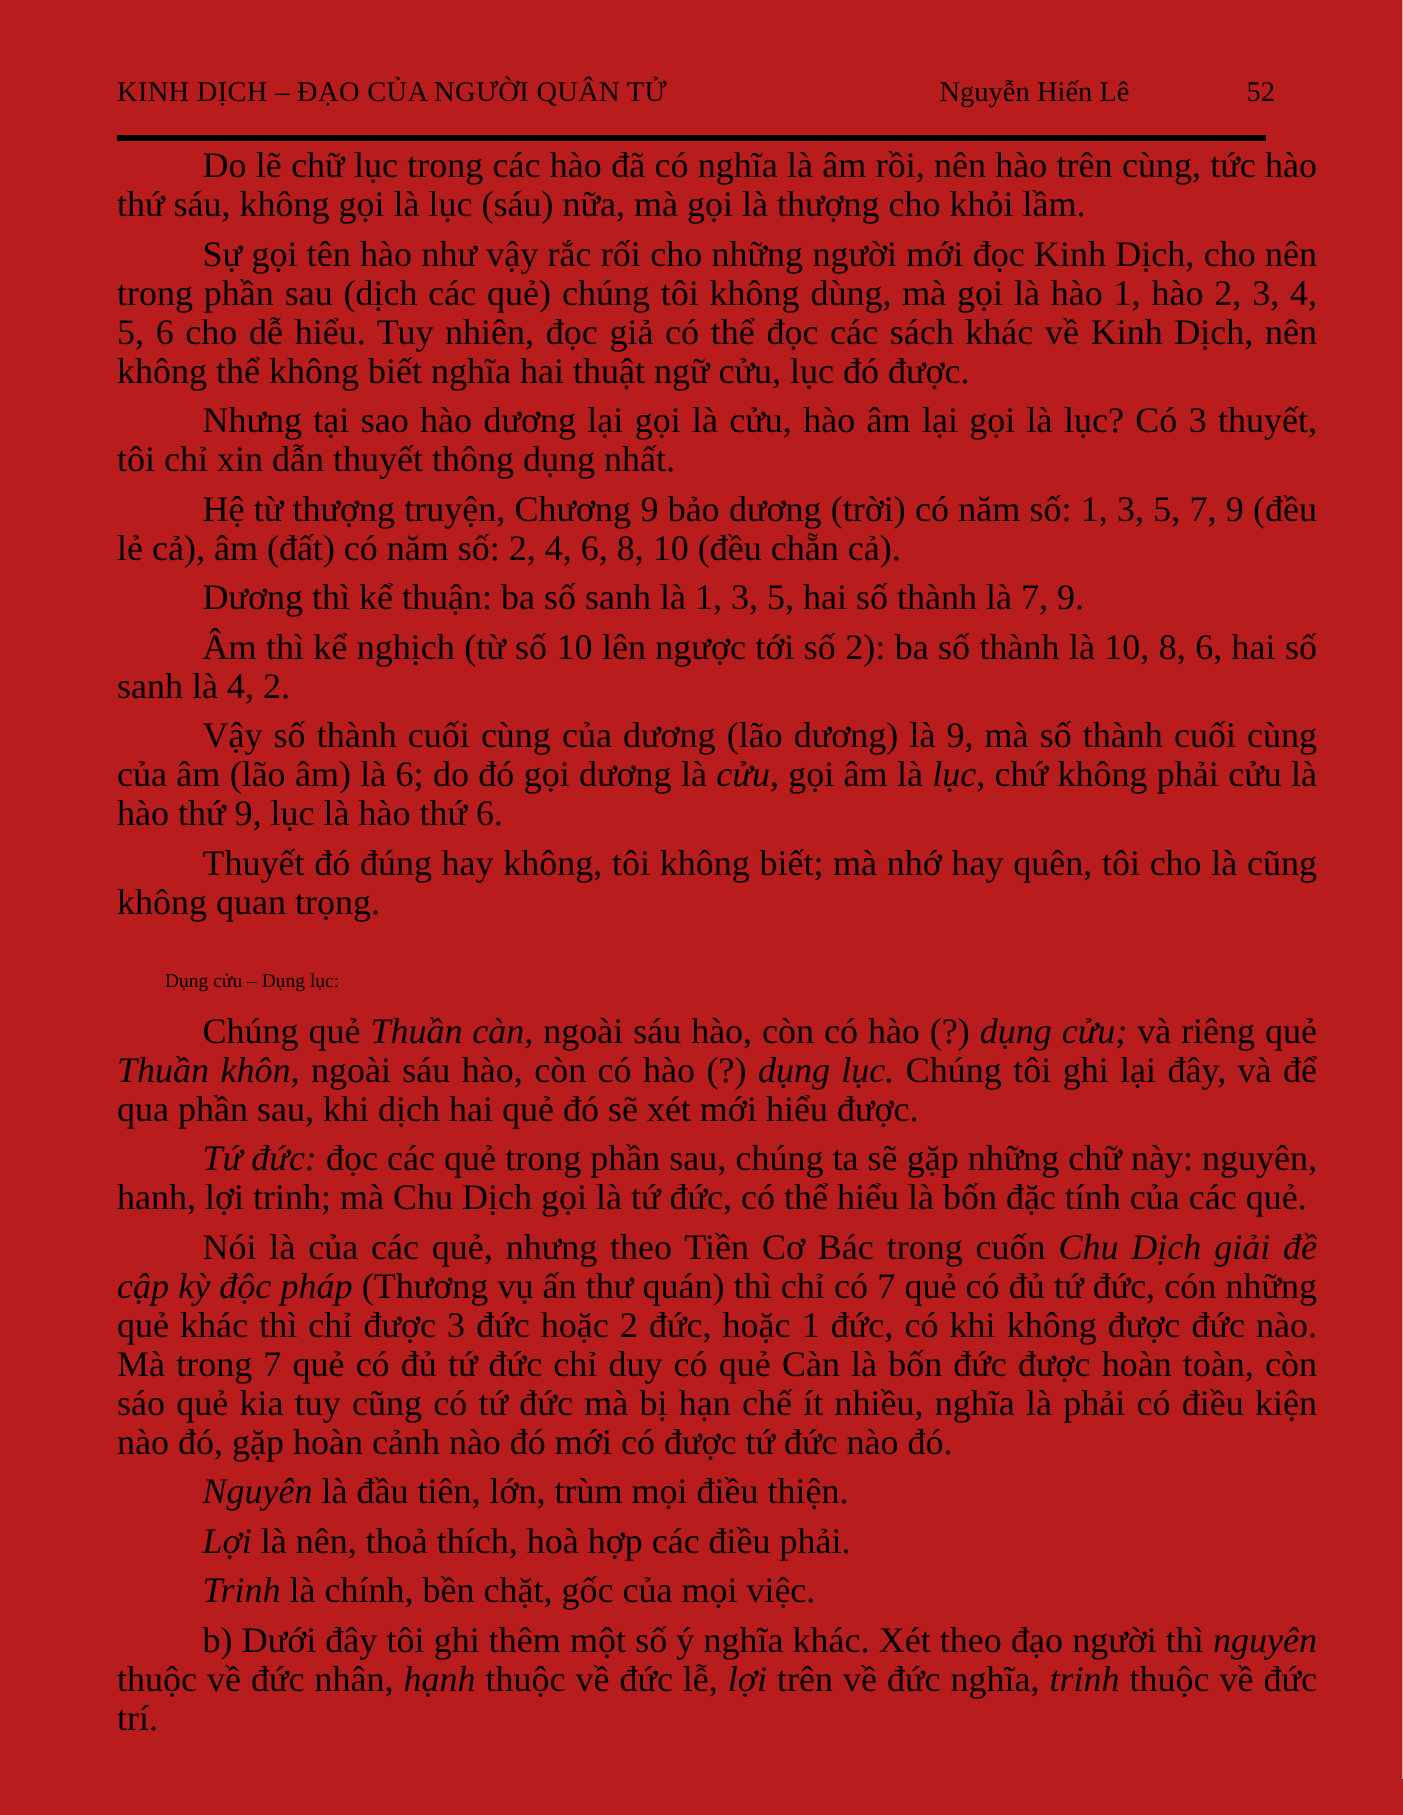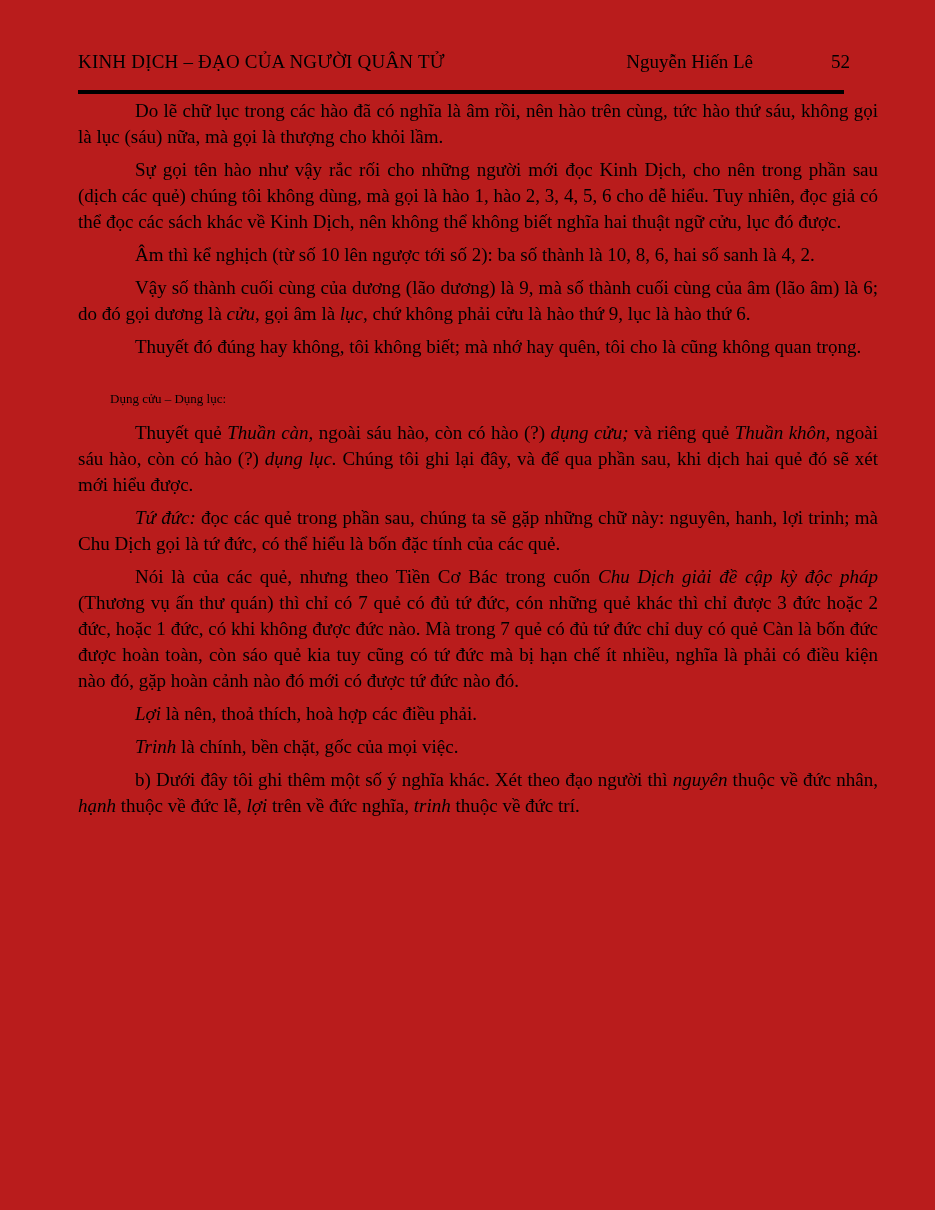--- a/index.html
+++ b/index.html
@@ -26,21 +26,21 @@
   .page-header .author { }
   .page-header .pagenum { margin-left: 78px; }
   .header-rule {
     height: 4px;
     width: 766px;
     background: #000000;
     margin: 16px 0 4px 0;
   }
   .para {
     margin: 0 0 7px 0;
-    font-size: 19px;
+    font-size: 24px;
     line-height: 26px;
     text-align: justify;
     text-indent: 57px;
   }
   .heading {
     margin: 26px 0 8px 0;
     font-size: 13px;
     line-height: 26px;
     text-align: left;
     text-indent: 32px;
@@ -57,38 +57,42 @@
     <span class="author">Nguyễn Hiến Lê</span>
     <span class="pagenum">52</span>
   </div>
 
   <div class="header-rule"></div>
 
   <p class="para"><span>Do lẽ chữ lục trong các hào đã có nghĩa là âm rồi, nên hào trên cùng, tức hào thứ sáu, không gọi là lục (sáu) nữa, mà gọi là thượng cho khỏi lầm.</span></p>
 
   <p class="para"><span>Sự gọi tên hào như vậy rắc rối cho những người mới đọc Kinh Dịch, cho nên trong phần sau (dịch các quẻ) chúng tôi không dùng, mà gọi là hào 1, hào 2, 3, 4, 5, 6 cho dễ hiểu. Tuy nhiên, đọc giả có thể đọc các sách khác về Kinh Dịch, nên không thể không biết nghĩa hai thuật ngữ cửu, lục đó được.</span></p>
 
+  <p class="para"><span>Nhưng tại sao hào dương lại gọi là cửu, hào âm lại gọi là lục? Có 3 thuyết, tôi chỉ xin dẫn thuyết thông dụng nhất.</span></p>
 
+  <p class="para"><span>Hệ từ thượng truyện, Chương 9 bảo dương (trời) có năm số: 1, 3, 5, 7, 9 (đều lẻ cả), âm (đất) có năm số: 2, 4, 6, 8, 10 (đều chẵn cả).</span></p>
 
+  <p class="para"><span>Dương thì kể thuận: ba số sanh là 1, 3, 5, hai số thành là 7, 9.</span></p>
 
   <p class="para"><span>Âm thì kể nghịch (từ số 10 lên ngược tới số 2): ba số thành là 10, 8, 6, hai số sanh là 4, 2.</span></p>
 
   <p class="para"><span>Vậy số thành cuối cùng của dương (lão dương) là 9, mà số thành cuối cùng của âm (lão âm) là 6; do đó gọi dương là </span><i>cửu</i><span>, gọi âm là </span><i>lục</i><span>, chứ không phải cửu là hào thứ 9, lục là hào thứ 6.</span></p>
 
   <p class="para"><span>Thuyết đó đúng hay không, tôi không biết; mà nhớ hay quên, tôi cho là cũng không quan trọng.</span></p>
 
   <p class="heading"><span>Dụng cửu – Dụng lục:</span></p>
 
-  <p class="para"><span>Thuyết quẻ </span><i>Thuần càn,</i><span> ngoài sáu hào, còn có hào (?) </span><i>dụng cửu;</i><span>  và riêng quẻ </span><i>Thuần khôn,</i><span> ngoài sáu hào, còn có hào (?) </span><i>dụng lục.</i><span>  Chúng tôi ghi lại đây, và để qua phần sau, khi dịch hai quẻ đó sẽ xét mới hiểu được.</span></p>
+  <p class="para"><span>Chúng quẻ </span><i>Thuần càn,</i><span> ngoài sáu hào, còn có hào (?) </span><i>dụng cửu;</i><span>  và riêng quẻ </span><i>Thuần khôn,</i><span> ngoài sáu hào, còn có hào (?) </span><i>dụng lục.</i><span>  Chúng tôi ghi lại đây, và để qua phần sau, khi dịch hai quẻ đó sẽ xét mới hiểu được.</span></p>
 
   <p class="para"><i>Tứ đức:</i><span> đọc các quẻ trong phần sau, chúng ta sẽ gặp những chữ này: nguyên, hanh, lợi trinh; mà Chu Dịch gọi là tứ đức, có thể hiểu là bốn đặc tính của các quẻ.</span></p>
 
   <p class="para"><span>Nói là của các quẻ, nhưng theo Tiền Cơ Bác trong cuốn </span><i>Chu Dịch giải đề cập kỳ độc pháp</i><span> (Thương vụ ấn thư quán) thì chỉ có 7 quẻ có đủ tứ đức, cón những quẻ khác thì chỉ được 3 đức hoặc 2 đức, hoặc 1 đức, có khi không được đức nào. Mà trong 7 quẻ có đủ tứ đức chỉ duy có quẻ Càn là bốn đức được hoàn toàn, còn sáo quẻ kia tuy cũng có tứ đức mà bị hạn chế ít nhiều, nghĩa là phải có điều kiện nào đó, gặp hoàn cảnh nào đó mới có được tứ đức nào đó.</span></p>
 
 
+  <p class="para"><i>Nguyên</i><span> là đầu tiên, lớn, trùm mọi điều thiện.</span></p>
 
 
   <p class="para"><i>Lợi</i><span> là nên, thoả thích, hoà hợp các điều phải.</span></p>
 
   <p class="para"><i>Trinh</i><span> là chính, bền chặt, gốc của mọi việc.</span></p>
 
   <p class="para"><span>b) Dưới đây tôi ghi thêm một số ý nghĩa khác. Xét theo đạo người thì </span><i>nguyên</i><span> thuộc về đức nhân, </span><i>hạnh</i><span> thuộc về đức lễ, </span><i>lợi</i><span> trên về đức nghĩa, </span><i>trinh</i><span> thuộc về đức trí.</span></p>
 
 </div>
 

